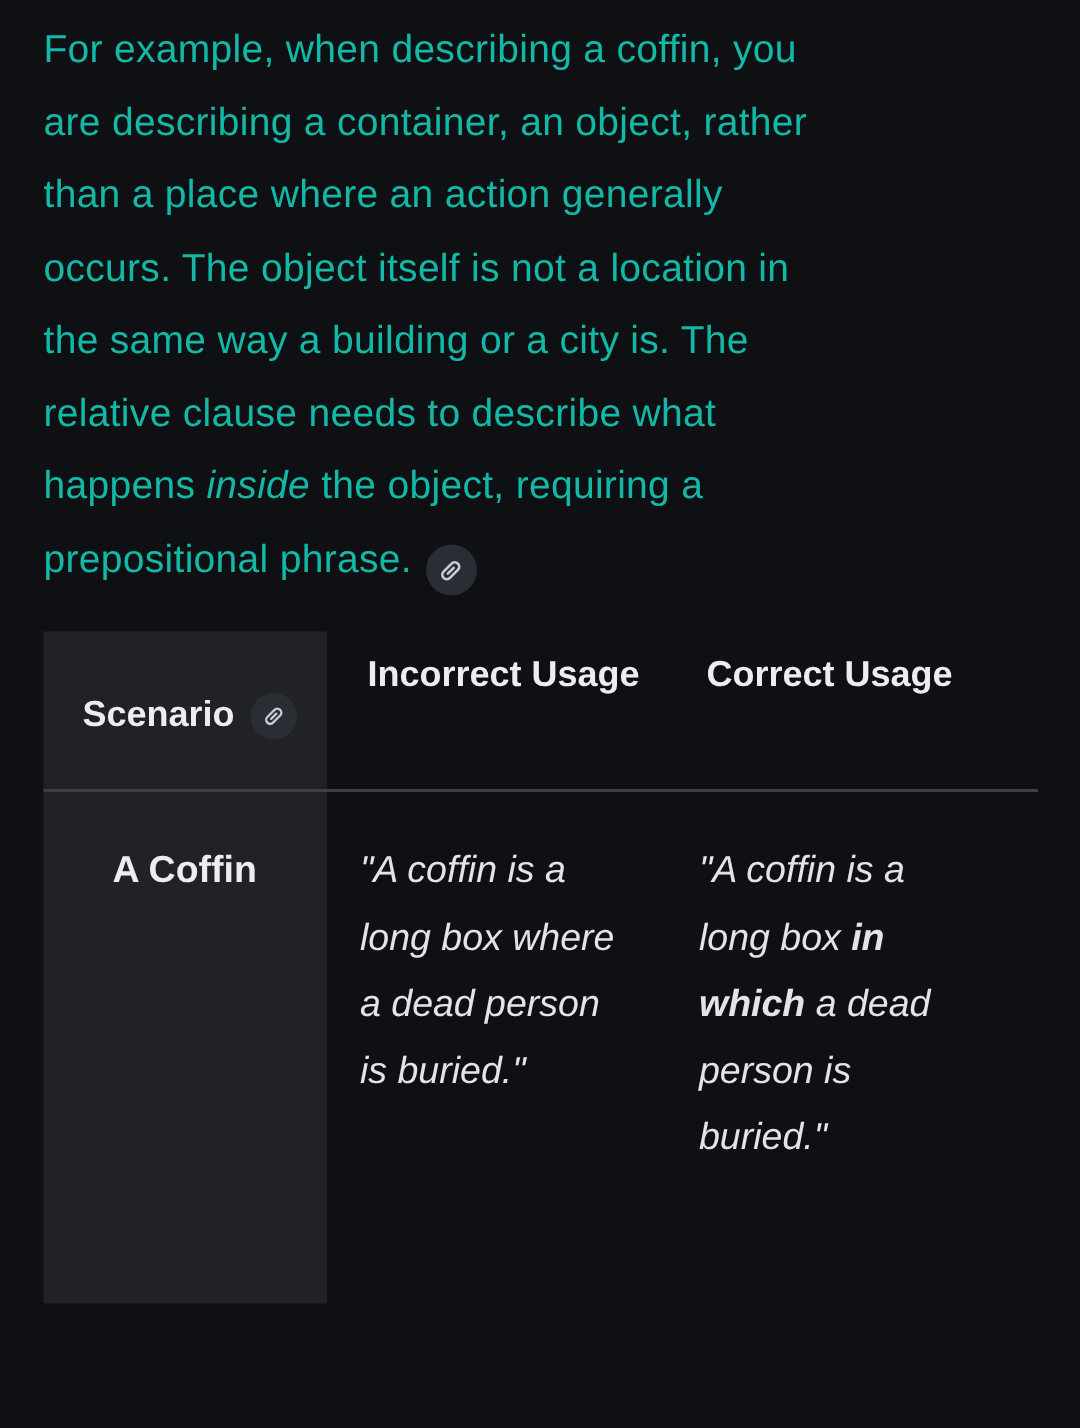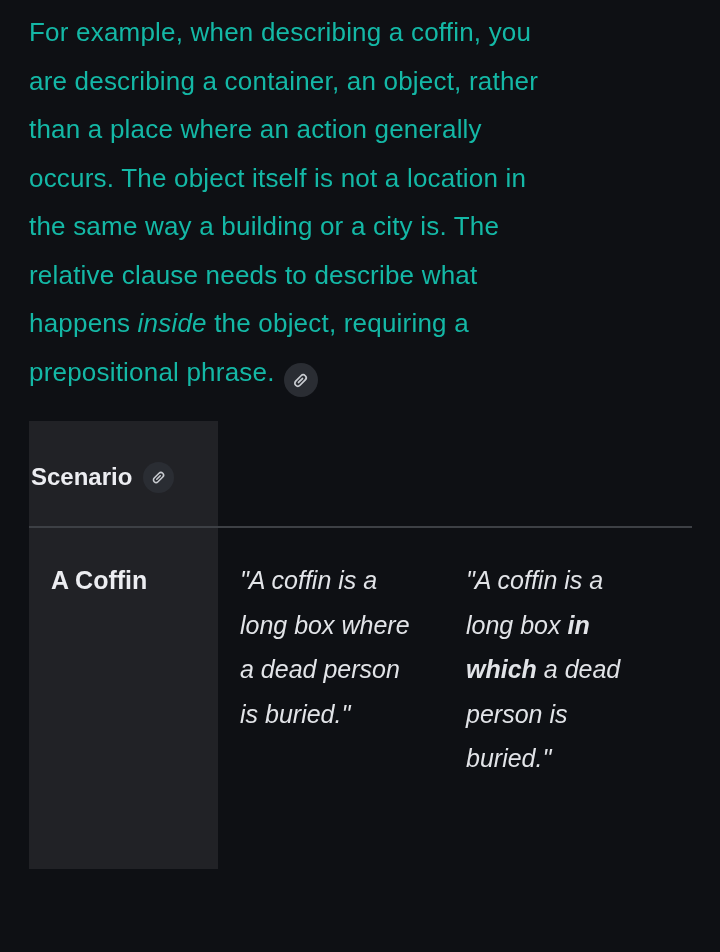--- a/index.html
+++ b/index.html
@@ -56,21 +56,21 @@
     background: #212226;
   }
   .row {
     position: relative;
     display: grid;
     grid-template-columns: 189px 226px 248px;
   }
   .thead { min-height: 105px; }
   .tbody { min-height: 341px; }
   .cell { min-width: 0; }
-  .c1 { padding: 0 8px 0 2px; }
+  .c1 { padding: 0 8px 0 2px; margin-left: 24px; }
   .c2 { padding: 0 16px 0 27px; }
   .c3 { padding: 0 6px 0 27px; }
   .th {
     font-weight: 700;
     font-size: 24px;
     line-height: 44px;
     padding-top: 7px;
     color: #ecedf1;
   }
   .flexrow { display: flex; align-items: center; gap: 11px; }
@@ -114,20 +114,22 @@
           <span>Scenario</span>
           <span class="badge badge-sm">
             <svg width="17" height="17" viewBox="0 0 24 24" fill="none" stroke="#c9ccd1" stroke-width="2.2" stroke-linecap="round">
               <g transform="rotate(-45 12 12)">
                 <rect x="3.5" y="8.25" width="17" height="7.5" rx="3.75"></rect>
                 <line x1="8.5" y1="12" x2="15.5" y2="12"></line>
               </g>
             </svg>
           </span>
         </div>
+      <div class="cell c2 th">Incorrect Usage</div>
+      <div class="cell c3 th">Correct Usage</div>
     </div>
 
     <div class="divider"></div>
 
     <div class="row tbody">
       <div class="cell c1 td scenario">A Coffin</div>
       <div class="cell c2 td quote">"A coffin is a
 long box where
 a dead person
 is buried."</div>

